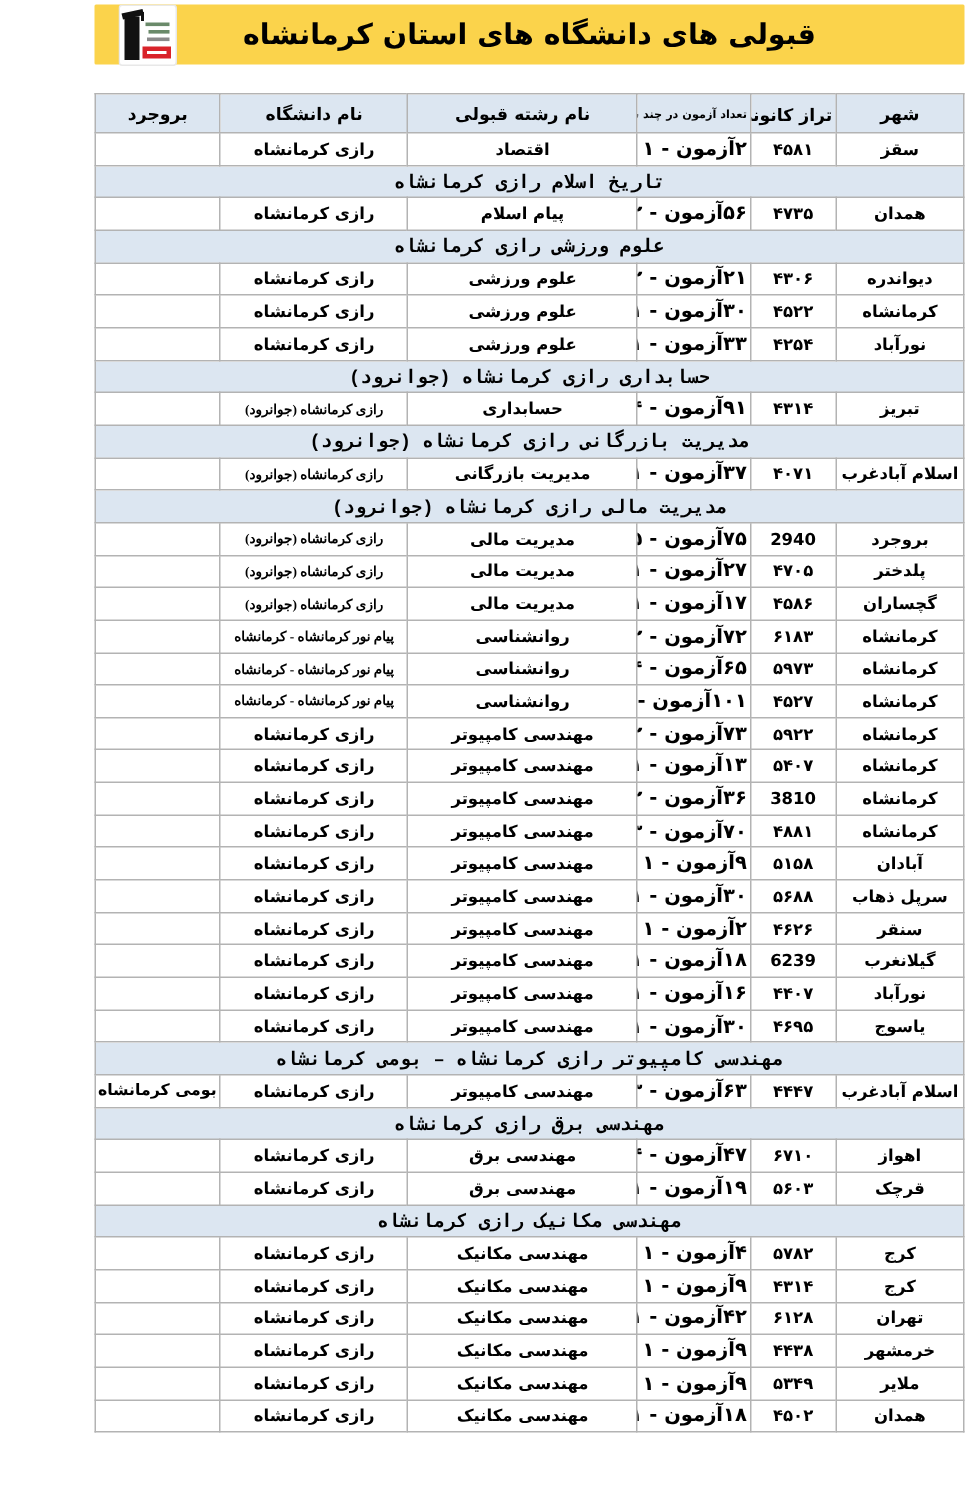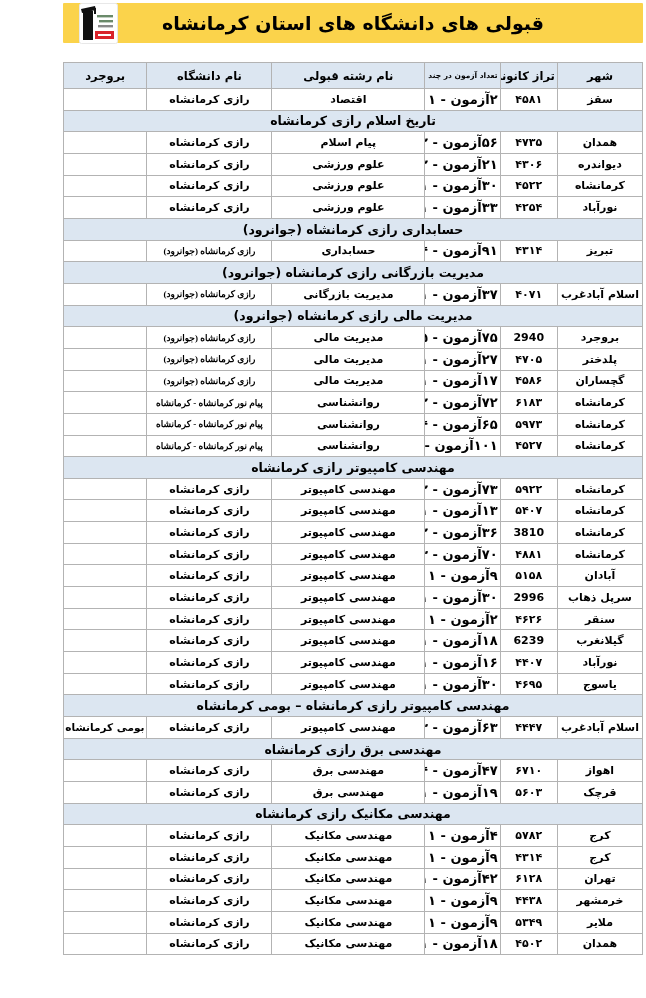--- a/index.html
+++ b/index.html
@@ -44,21 +44,21 @@
   }
   thead tr{height:26px;}
   thead th{background:var(--blue);font-size:11.5px;}
   thead th.exams-header{font-size:7.5px;}
   tbody tr{height:21.67px;}
   tbody td{font-size:11px;background:#fff;}
   tbody td.exams{font-size:13px;}
   tbody td.notes{font-size:10.5px;}
   tbody td.small-text{font-size:9px;font-family:Liberation Serif, serif;}
   tbody tr.section-row td{
-    background:var(--blue);font-size:12.5px;font-weight:bold;
+    background:var(--blue);font-size:12.5px;font-weight:bold;font-family:Liberation Mono, monospace;
   }
 </style>
 </head>
 <body>
 
 <div class="page">
 
   <div class="title-bar">
     <div class="title-text">قبولی های دانشگاه های استان کرمانشاه</div>
   </div>
@@ -111,20 +111,23 @@
             <td colspan="6">تاریخ اسلام رازی کرمانشاه</td>
           </tr>
           <tr>
             <td>همدان</td>
             <td>۴۷۳۵</td>
             <td class="exams">۵۶آزمون - ۲ سال</td>
             <td>پیام اسلام</td>
             <td>رازی کرمانشاه</td>
             <td class="notes"></td>
           </tr>
+          <tr class="section-row">
+            <td colspan="6">علوم ورزشی رازی کرمانشاه</td>
+          </tr>
           <tr>
             <td>دیواندره</td>
             <td>۴۳۰۶</td>
             <td class="exams">۲۱آزمون - ۲ سال</td>
             <td>علوم ورزشی</td>
             <td>رازی کرمانشاه</td>
             <td class="notes"></td>
           </tr>
           <tr>
             <td>کرمانشاه</td>
@@ -208,23 +211,20 @@
             <td class="notes"></td>
           </tr>
           <tr>
             <td>کرمانشاه</td>
             <td>۴۵۲۷</td>
             <td class="exams">۱۰۱آزمون - ۴ سال</td>
             <td>روانشناسی</td>
             <td class="small-text">پیام نور کرمانشاه - کرمانشاه</td>
             <td class="notes"></td>
           </tr>
-          <tr class="section-row">
-            <td colspan="6">مهندسی کامپیوتر رازی کرمانشاه</td>
-          </tr>
           <tr>
             <td>کرمانشاه</td>
             <td>۵۹۲۲</td>
             <td class="exams">۷۳آزمون - ۲ سال</td>
             <td>مهندسی کامپیوتر</td>
             <td>رازی کرمانشاه</td>
             <td class="notes"></td>
           </tr>
           <tr>
             <td>کرمانشاه</td>
@@ -253,21 +253,21 @@
           <tr>
             <td>آبادان</td>
             <td>۵۱۵۸</td>
             <td class="exams">۹آزمون - ۱ سال</td>
             <td>مهندسی کامپیوتر</td>
             <td>رازی کرمانشاه</td>
             <td class="notes"></td>
           </tr>
           <tr>
             <td>سرپل ذهاب</td>
-            <td>2996</td>
+            <td>۵۶۸۸</td>
             <td class="exams">۳۰آزمون - ۱ سال</td>
             <td>مهندسی کامپیوتر</td>
             <td>رازی کرمانشاه</td>
             <td class="notes"></td>
           </tr>
           <tr>
             <td>سنقر</td>
             <td>۴۶۲۶</td>
             <td class="exams">۲آزمون - ۱ سال</td>
             <td>مهندسی کامپیوتر</td>

